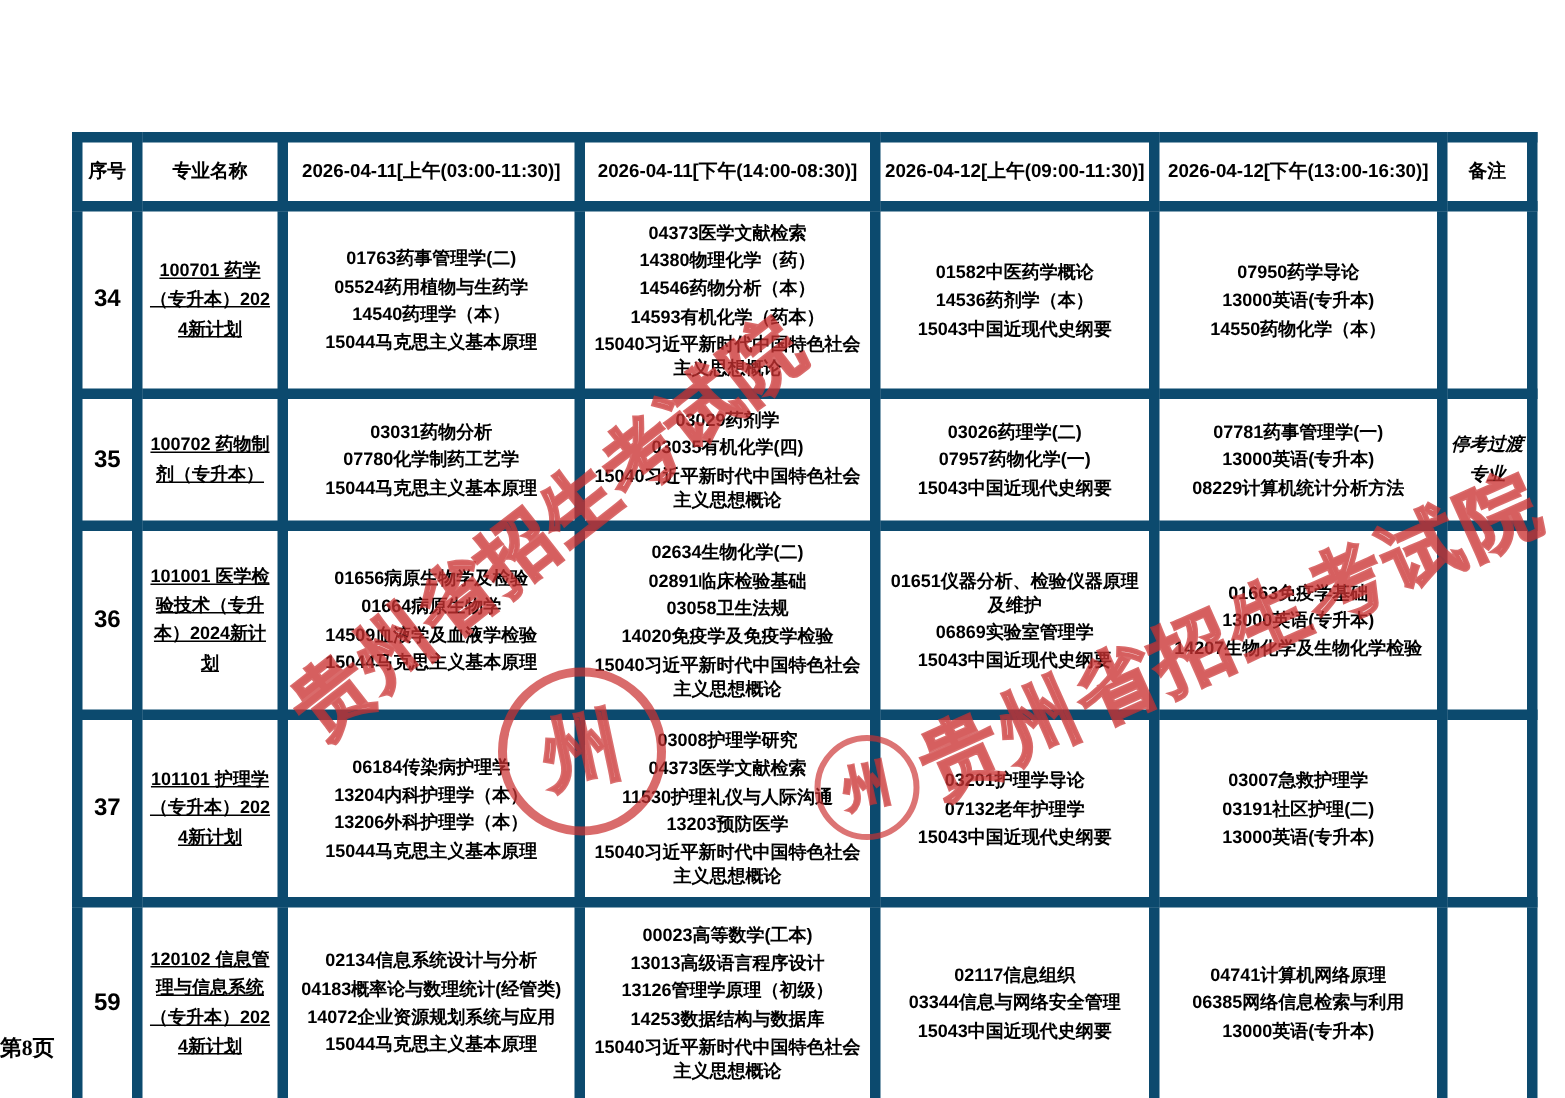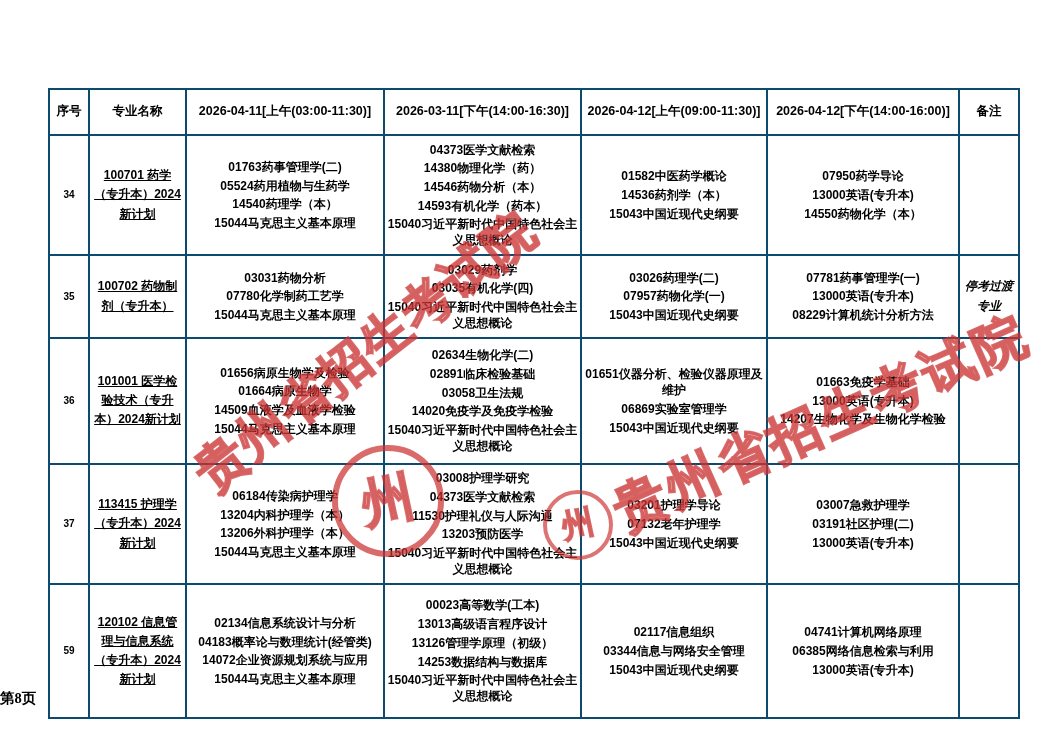--- a/index.html
+++ b/index.html
@@ -15,31 +15,31 @@
 
   
   table.schedule {
     position: absolute;
     left: 48px; top: 88px;
     width: 970px;
     border-collapse: collapse;
     table-layout: fixed;
   }
   .schedule th, .schedule td {
-    border: 2px solid #0c4a6e;
+    border: 7px solid #0c4a6e;
     font-weight: bold;
     text-align: center;
     vertical-align: middle;
     padding: 3px 2px;
     word-break: break-all;
   }
   .schedule thead tr { height: 46px; }
   .schedule th { font-size: 12.5px; line-height: 1.25; }
   .schedule td { font-size: 12px; line-height: 1.35; }
-  td.c-num { font-size: 10px; }
+  td.c-num { font-size: 16px; }
   td.c-major { padding: 3px 4px; line-height: 1.6; text-decoration: underline; }
   td.c-remark { line-height: 1.6; font-style: italic; }
   .course-line { margin: 2.5px 0; }
   tr.r-34 { height: 99px; }
   tr.r-35 { height: 58px; }
   tr.r-36 { height: 126px; }
   tr.r-37 { height: 93px; }
   tr.r-38 { height: 134px; }
 
   
@@ -117,23 +117,23 @@
     <col style="width:197px">
       <col style="width:186px">
       <col style="width:192px">
     <col style="width:60px">
   </colgroup>
   <thead>
     <tr>
       <th>序号</th>
       <th>专业名称</th>
       <th>2026-04-11[上午(03:00-11:30)]</th>
-      <th>2026-03-11[下午(14:00-16:30)]</th>
+      <th>2026-04-11[下午(14:00-08:30)]</th>
       <th>2026-04-12[上午(09:00-11:30)]</th>
-      <th>2026-04-12[下午(14:00-16:00)]</th>
+      <th>2026-04-12[下午(13:00-16:30)]</th>
       <th>备注</th>
     </tr>
   </thead>
   <tbody>
     <tr class="r-34">
       <td class="c-num">34</td>
       <td class="c-major">100701 药学（专升本）2024新计划</td>
       <td class="c-courses">
           <div class="course-line">01763药事管理学(二)</div>
           <div class="course-line">05524药用植物与生药学</div>
@@ -207,21 +207,21 @@
         </td>
       <td class="c-courses">
           <div class="course-line">01663免疫学基础</div>
           <div class="course-line">13000英语(专升本)</div>
           <div class="course-line">14207生物化学及生物化学检验</div>
         </td>
       <td class="c-remark"></td>
     </tr>
     <tr class="r-37">
       <td class="c-num">37</td>
-      <td class="c-major">113415 护理学（专升本）2024新计划</td>
+      <td class="c-major">101101 护理学（专升本）2024新计划</td>
       <td class="c-courses">
           <div class="course-line">06184传染病护理学</div>
           <div class="course-line">13204内科护理学（本）</div>
           <div class="course-line">13206外科护理学（本）</div>
           <div class="course-line">15044马克思主义基本原理</div>
         </td>
       <td class="c-courses">
           <div class="course-line">03008护理学研究</div>
           <div class="course-line">04373医学文献检索</div>
           <div class="course-line">11530护理礼仪与人际沟通</div>

